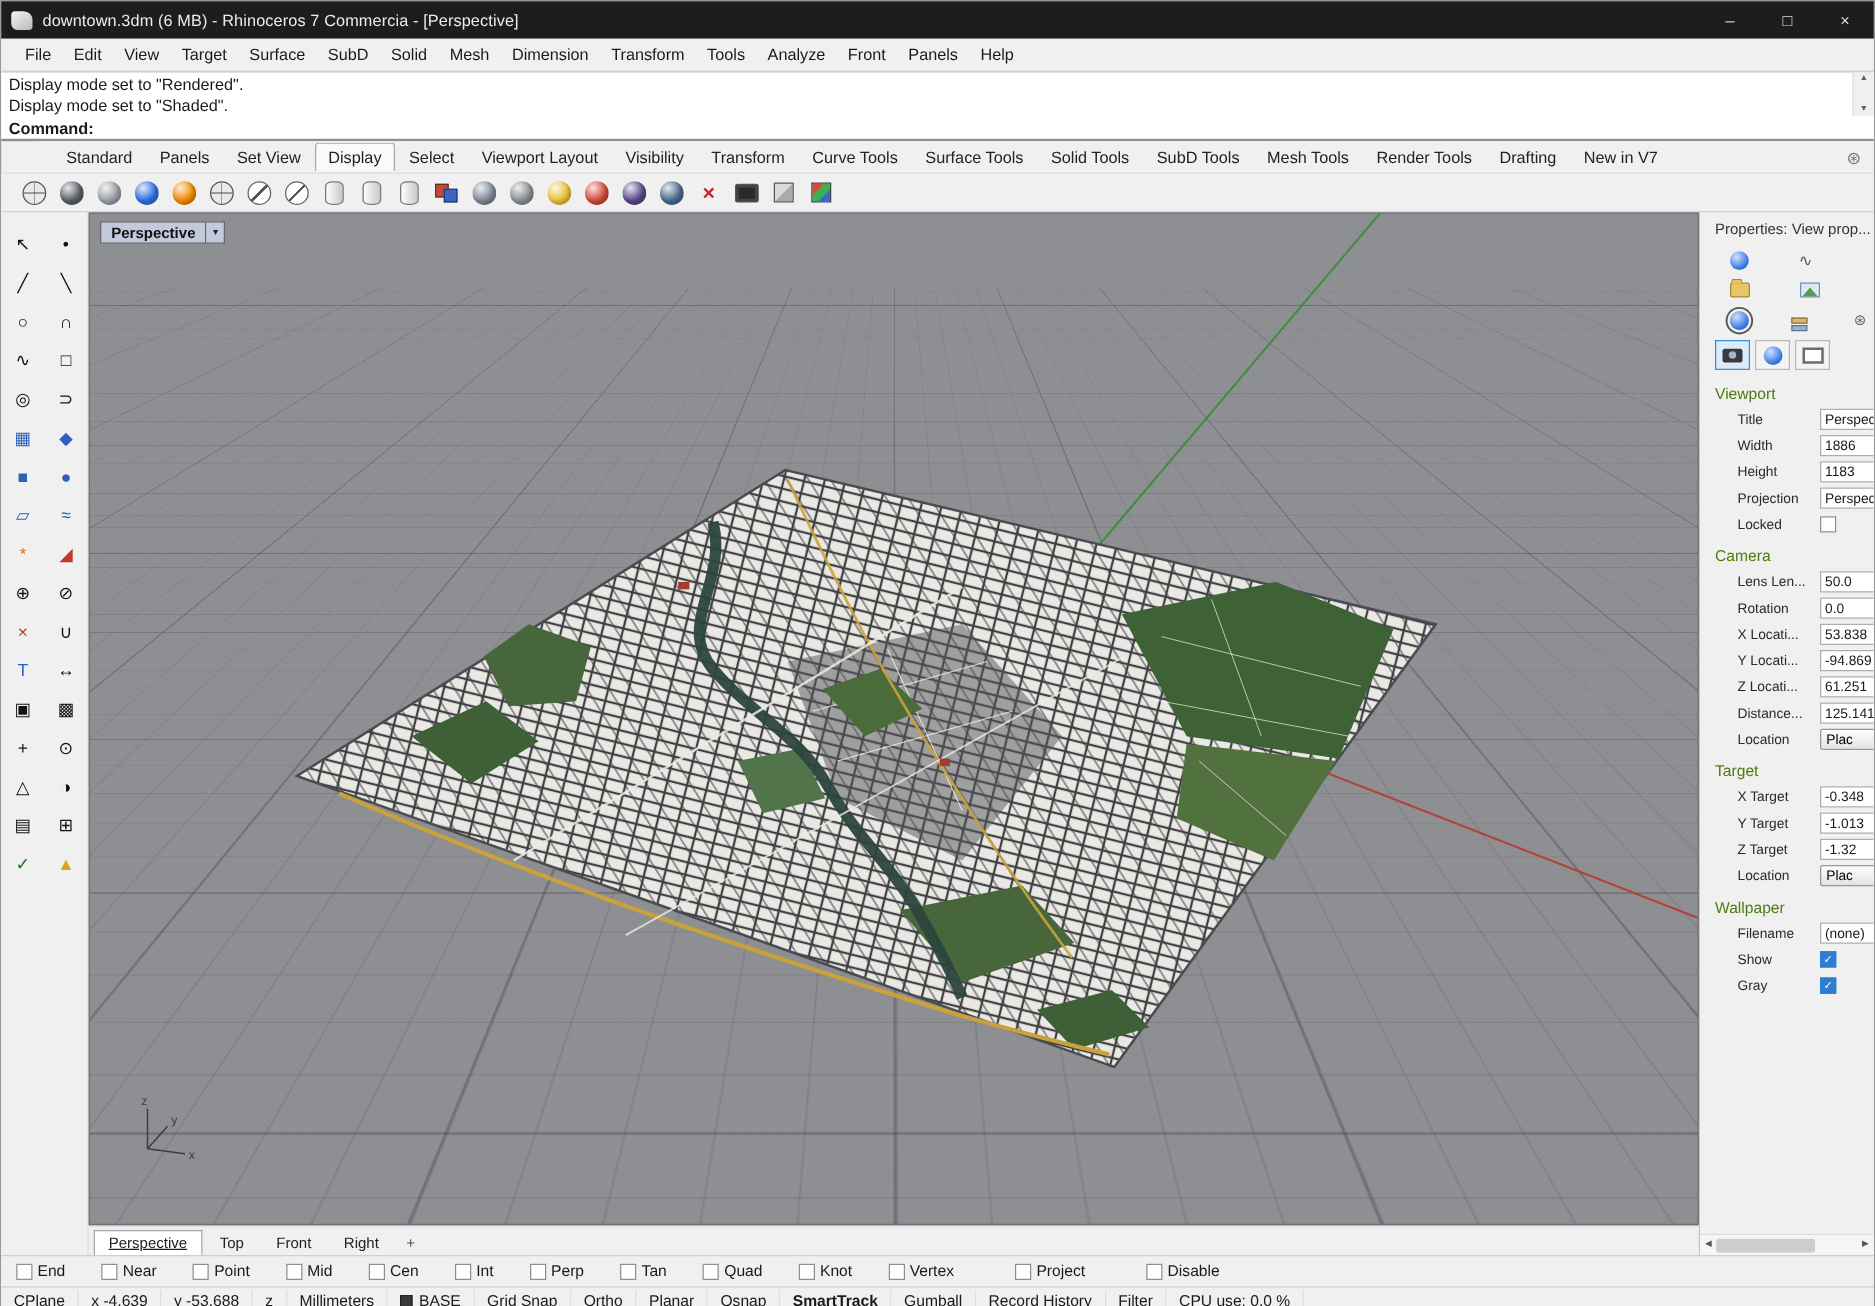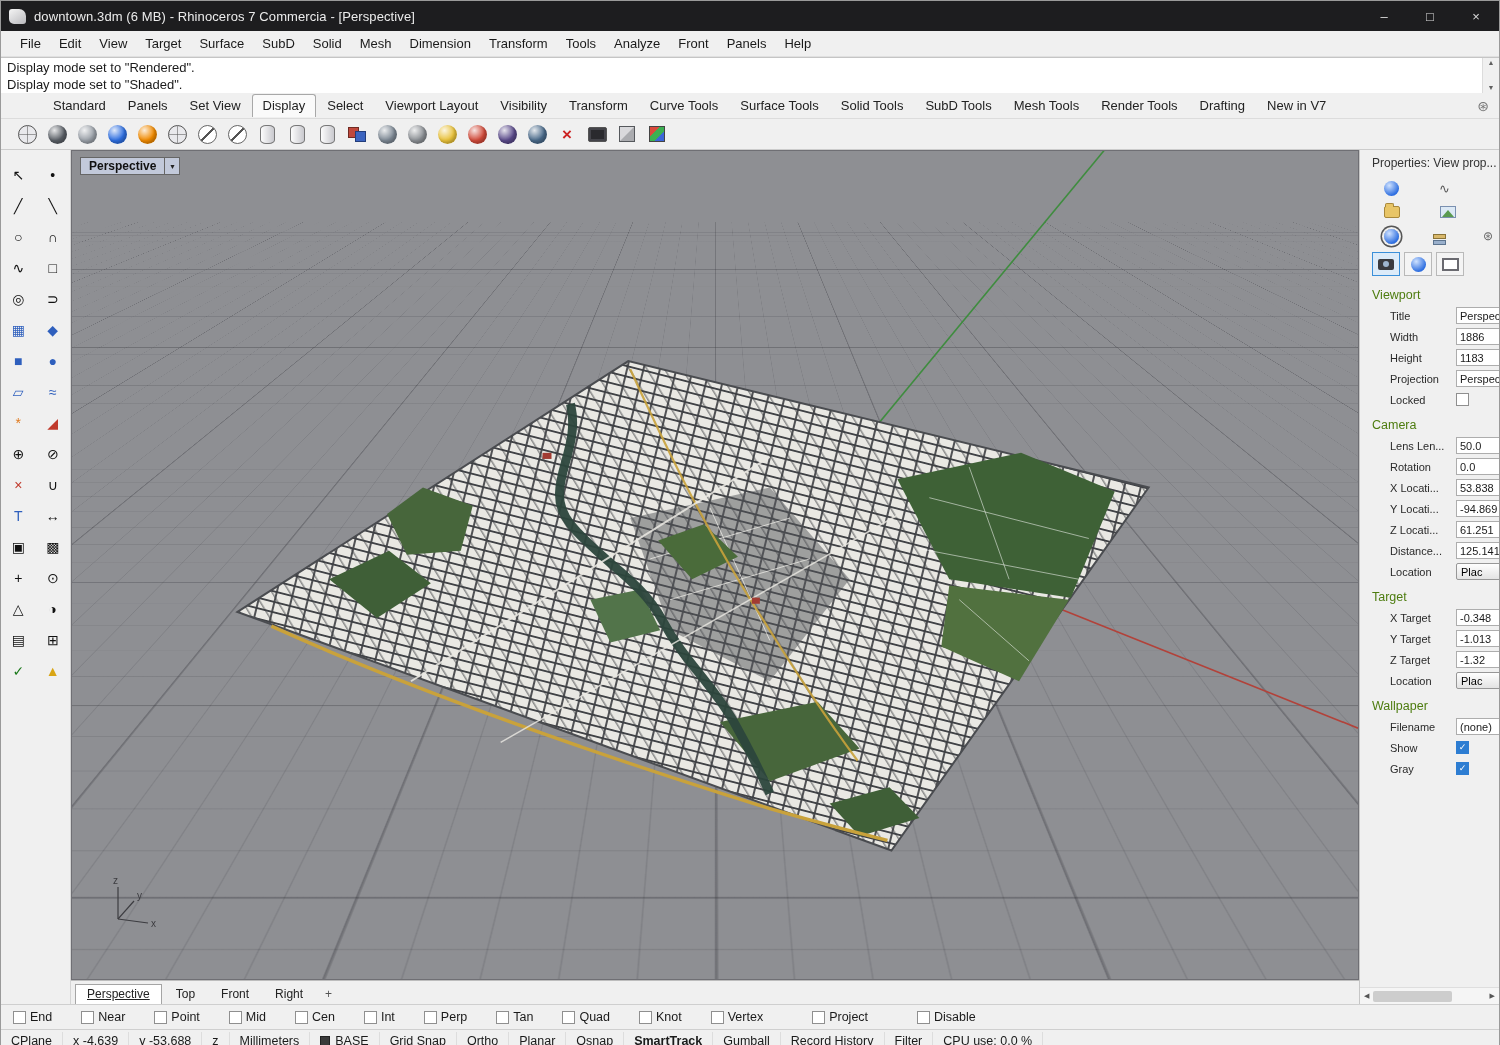--- a/index.html
+++ b/index.html
@@ -162,20 +162,23 @@
       <div class="menu-item">Help</div>
     </div>
 
   <div class="cmd-history">
     <div class="cmd-line">Display mode set to "Rendered".</div>
     <div class="cmd-line">Display mode set to "Shaded".</div>
     <div class="cmd-scrollbar">
       <span class="scroll-arrow">▲</span>
       <span class="scroll-arrow">▼</span>
     </div>
+  </div>
+  <div class="cmd-prompt">
+    <span>Command:</span>
   </div>
 
   <div class="tabrow" id="tabrow">
       <div class="ttab">Standard</div>
       <div class="ttab">Panels</div>
       <div class="ttab">Set View</div>
       <div class="ttab active">Display</div>
       <div class="ttab">Select</div>
       <div class="ttab">Viewport Layout</div>
       <div class="ttab">Visibility</div>

